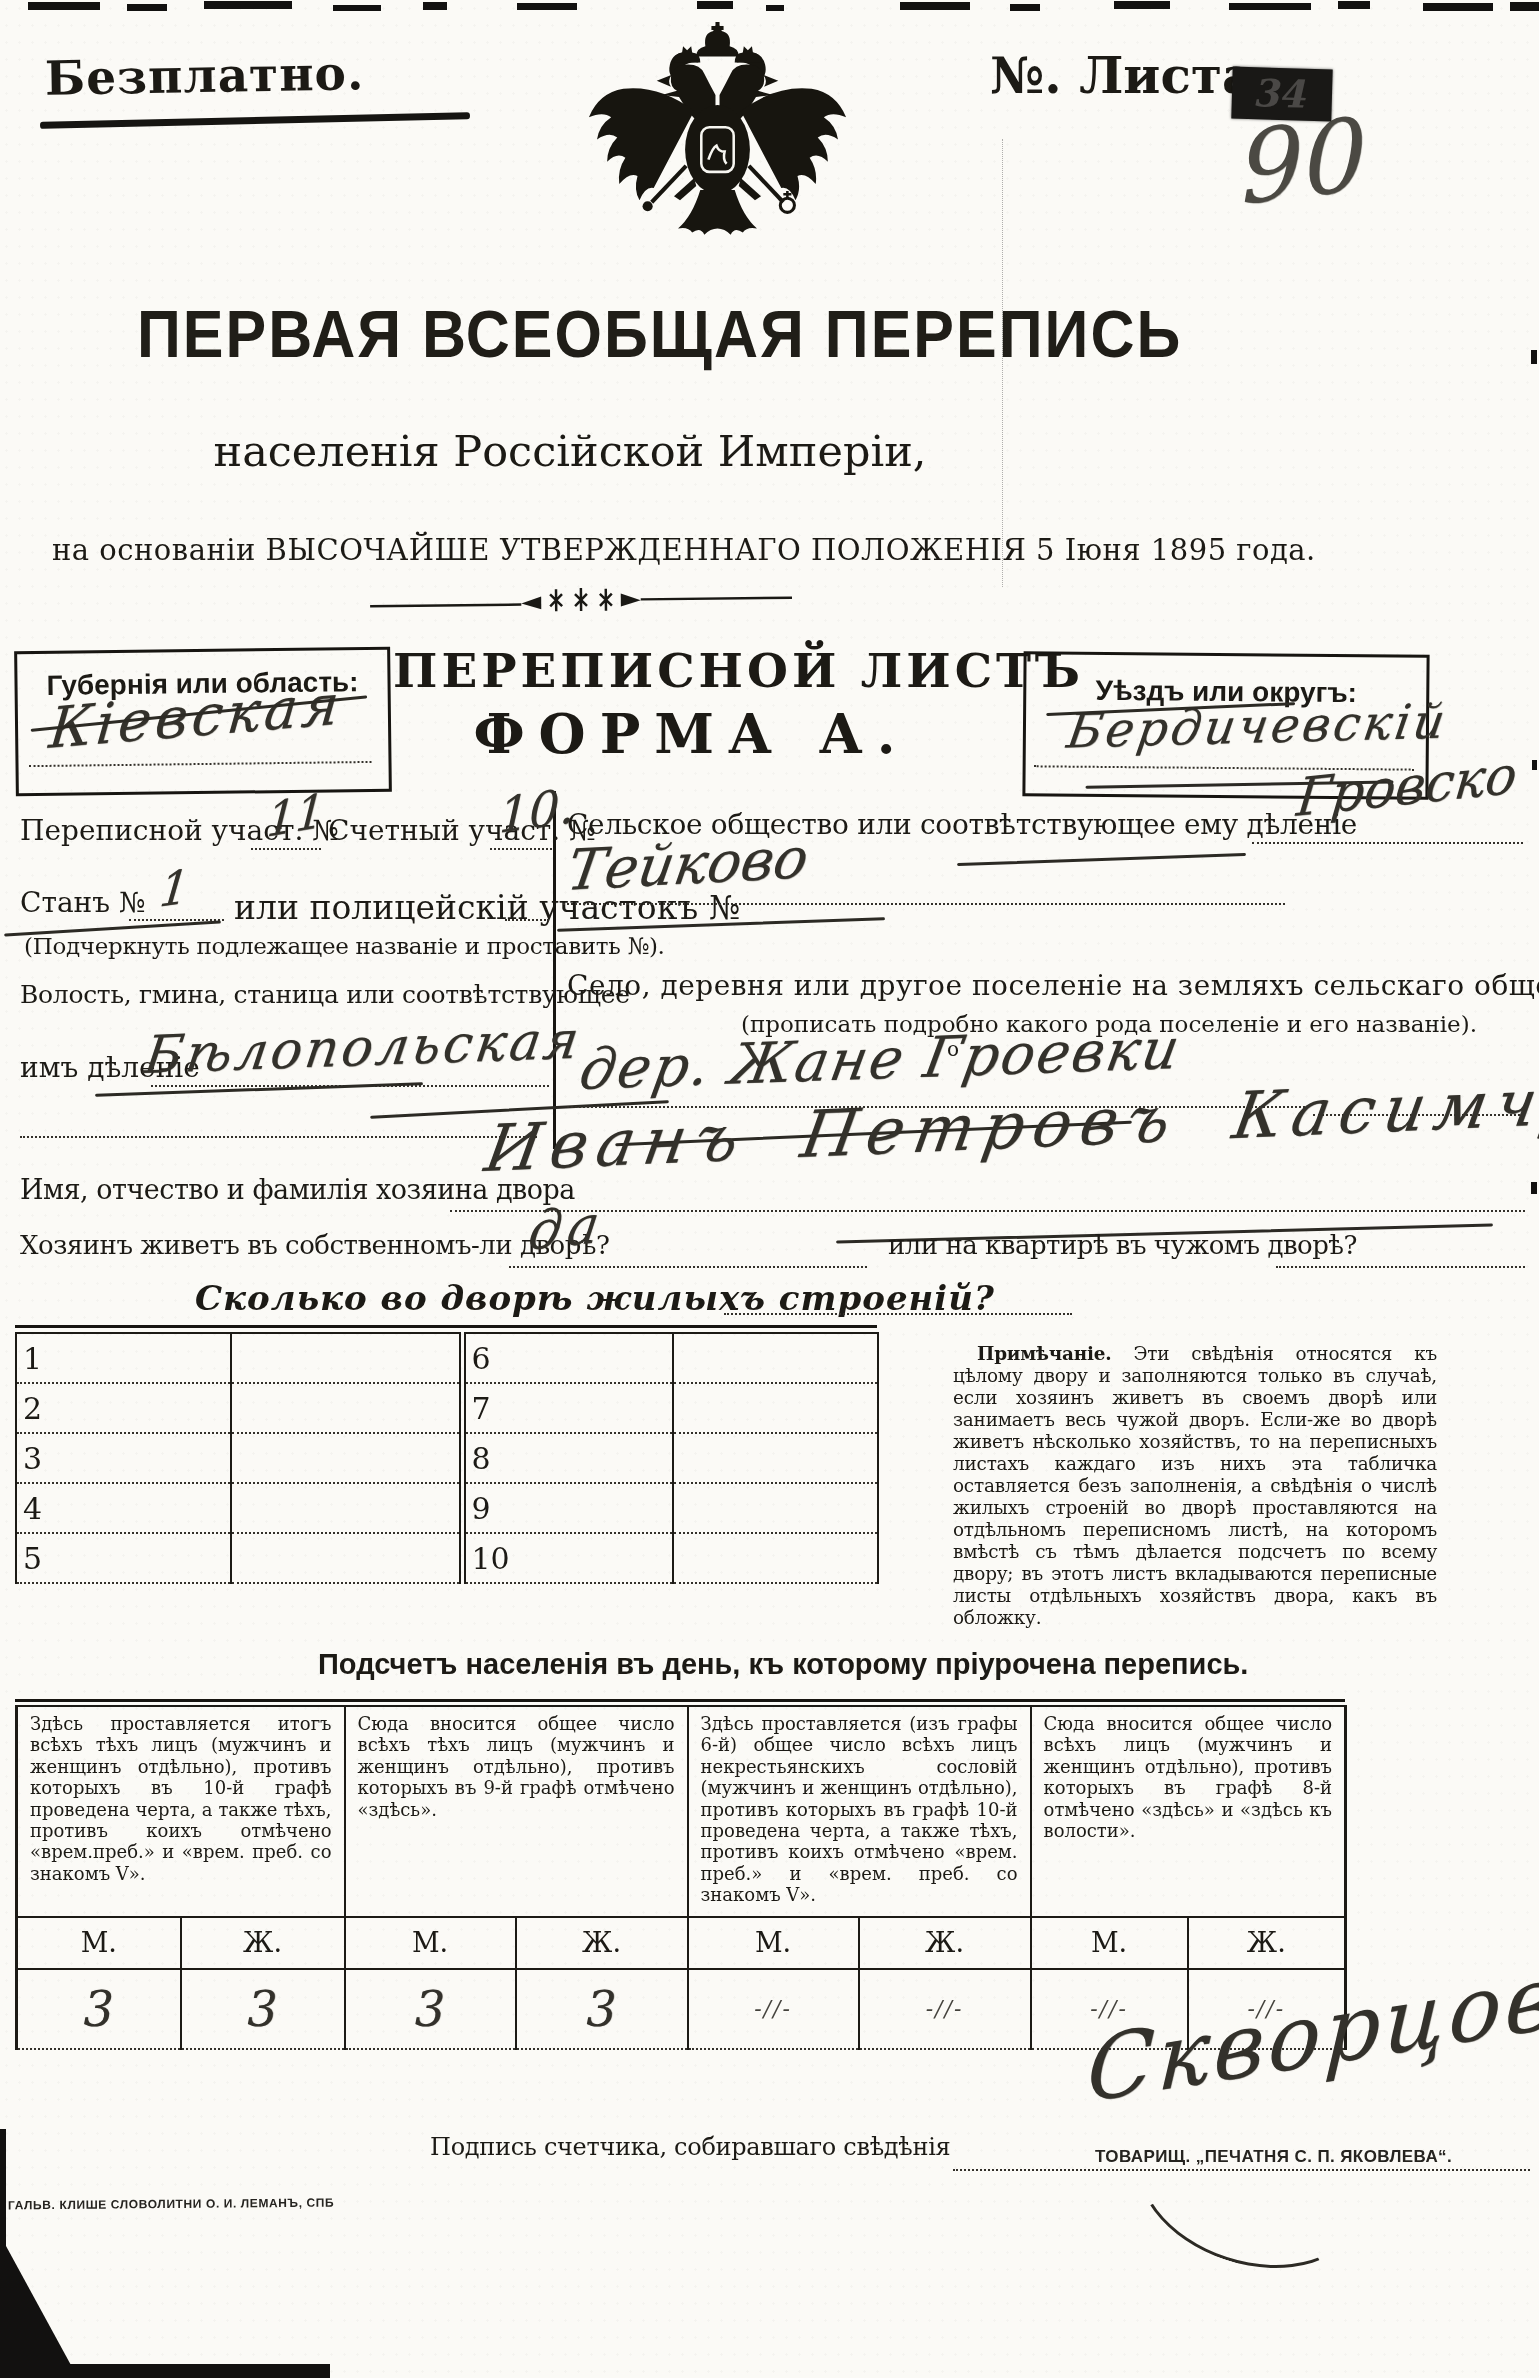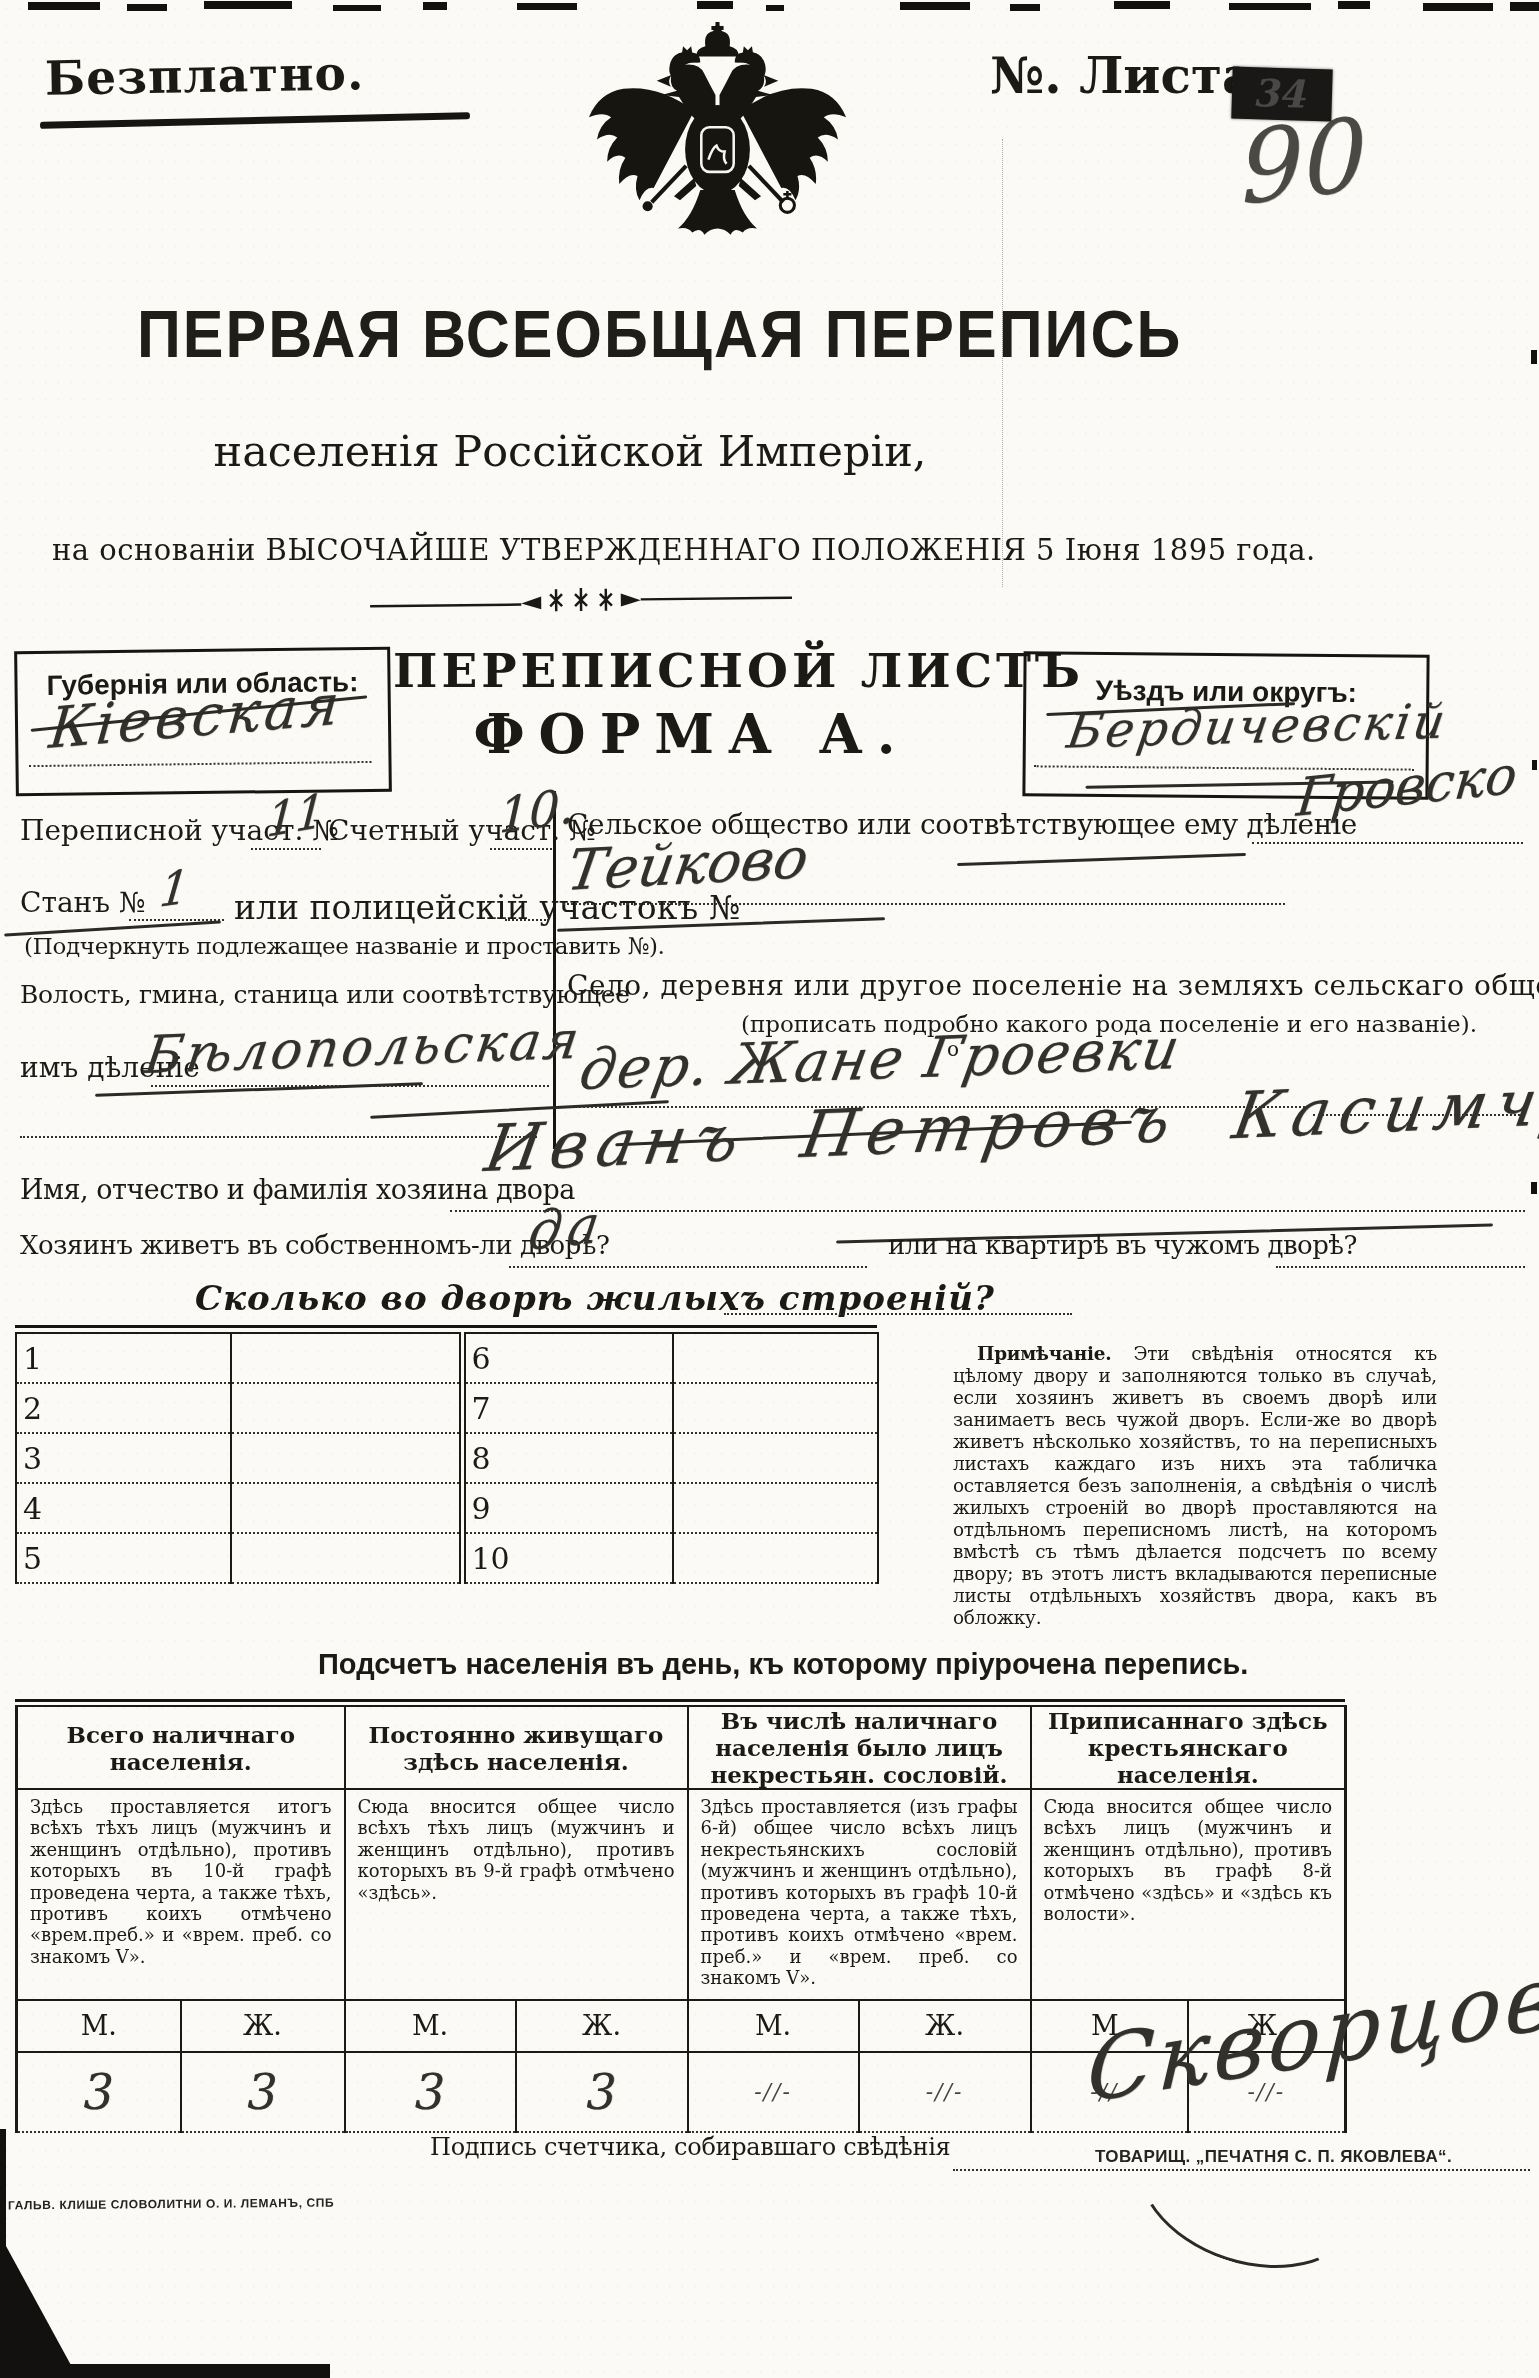--- a/index.html
+++ b/index.html
@@ -267,26 +267,20 @@
       <col style="width:164px">
         <col style="width:164px">
       <col style="width:171px">
         <col style="width:172px">
       <col style="width:171px">
         <col style="width:172px">
       <col style="width:157px">
         <col style="width:158px">
     </colgroup>
     <tbody>
-        <tr class="ct-head">
-      <td colspan="2" class="gl serif">Всего наличнаго населенія.</td>
-      <td colspan="2" class="serif">Постоянно живущаго здѣсь населенія.</td>
-      <td colspan="2" class="serif">Въ числѣ наличнаго населенія было лицъ некрестьян. сословій.</td>
-      <td colspan="2" class="gr serif">Приписаннаго здѣсь крестьянскаго населенія.</td>
-    </tr>
     <tr class="ct-desc">
       <td colspan="2" class="gl serif">Здѣсь проставляется итогъ всѣхъ тѣхъ лицъ (мужчинъ и женщинъ отдѣльно), противъ которыхъ въ 10-й графѣ проведена черта, а также тѣхъ, противъ коихъ отмѣчено «врем.преб.» и «врем. преб. со знакомъ V».</td>
       <td colspan="2" class="serif">Сюда вносится общее число всѣхъ тѣхъ лицъ (мужчинъ и женщинъ отдѣльно), противъ которыхъ въ 9-й графѣ отмѣчено «здѣсь».</td>
       <td colspan="2" class="serif">Здѣсь проставляется (изъ графы 6-й) общее число всѣхъ лицъ некрестьянскихъ сословій (мужчинъ и женщинъ отдѣльно), противъ которыхъ въ графѣ 10-й проведена черта, а также тѣхъ, противъ коихъ отмѣчено «врем. преб.» и «врем. преб. со знакомъ V».</td>
       <td colspan="2" class="gr serif">Сюда вносится общее число всѣхъ лицъ (мужчинъ и женщинъ отдѣльно), противъ которыхъ въ графѣ 8-й отмѣчено «здѣсь» и «здѣсь къ волости».</td>
     </tr>
     <tr class="ct-mf">
       <td class="gl serif">М.</td>
       <td class="fcell serif">Ж.</td>
       <td class="serif">М.</td>

